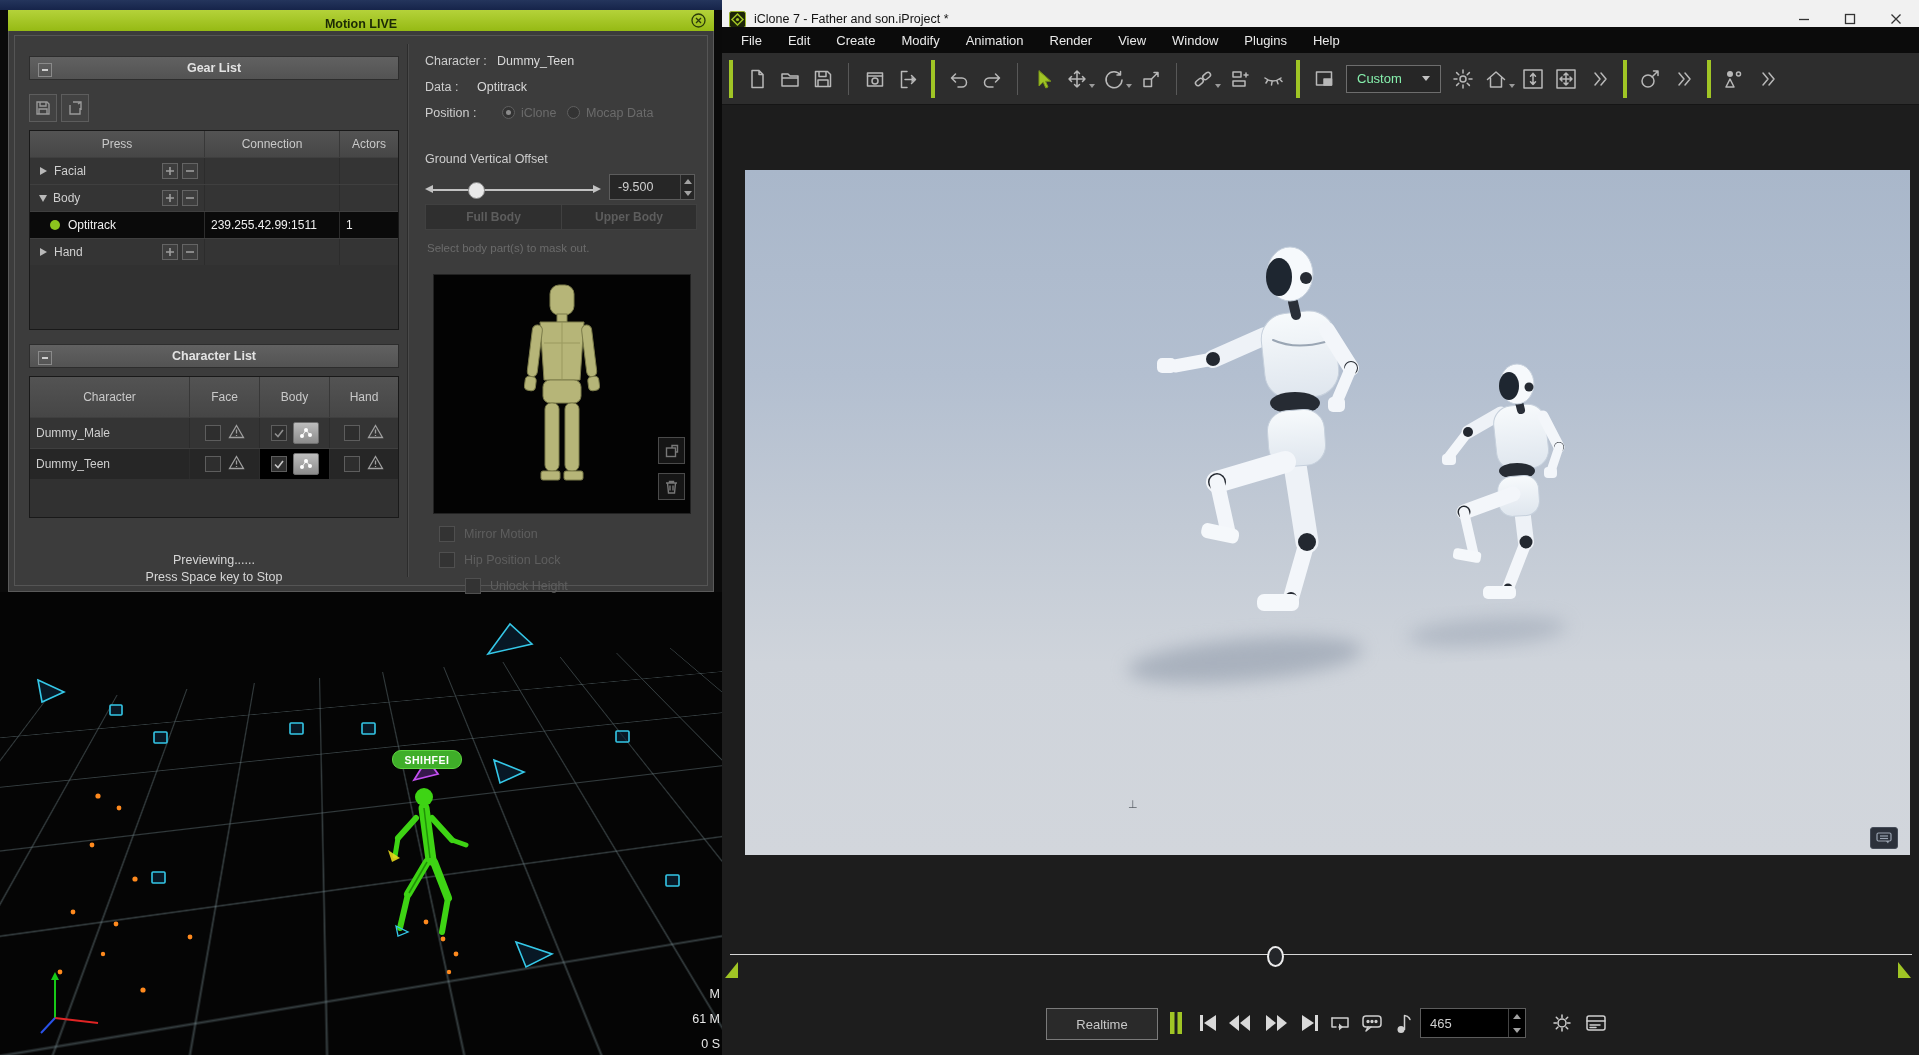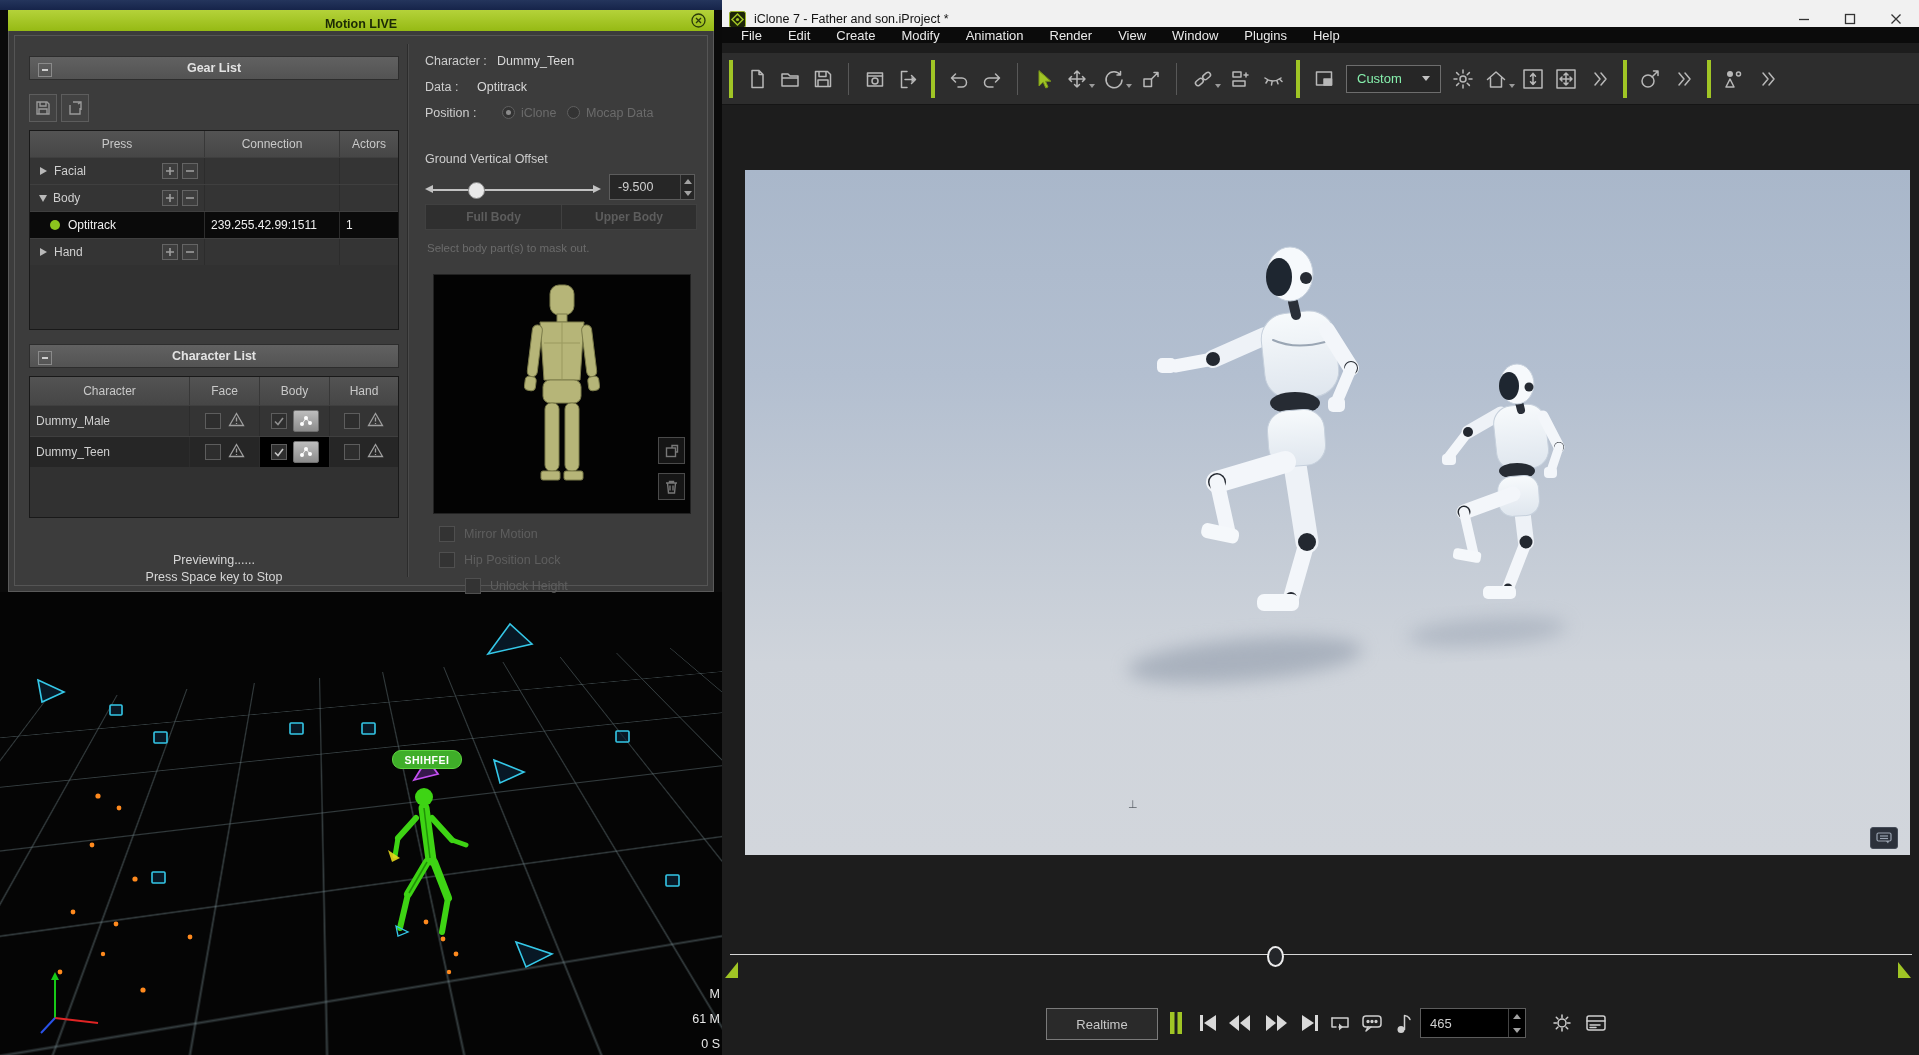--- a/index.html
+++ b/index.html
@@ -76,21 +76,21 @@
   .mask-btn svg{stroke:#787878;fill:none;stroke-width:1.4}
   .chk-row{position:absolute;display:flex;align-items:center;gap:9px;color:#5e5e5e;font-size:12.5px}
   .chk{width:14px;height:14px;border:1px solid #4f4f4f;background:#333}
 
   
   #ic-window{left:722px;top:0;width:1197px;height:1055px;background:#1d1d1d;position:absolute;overflow:hidden}
   #ic-titlebar{position:absolute;left:0;top:0;right:0;height:38px;background:#f1f1f1;display:flex;align-items:center}
   #ic-title{color:#141414;font-size:12.5px;margin-left:8px}
   .win-btn{width:46px;height:27px;display:flex;align-items:center;justify-content:center}
   .win-btn svg{stroke:#333;stroke-width:1.3;fill:none}
-  #ic-menubar{position:absolute;left:0;top:27px;right:0;height:16px;background:#0b0b0b;display:flex;align-items:center;padding-left:6px}
+  #ic-menubar{position:absolute;left:0;top:27px;right:0;height:26px;background:#0b0b0b;display:flex;align-items:center;padding-left:6px}
   .menu-item{color:#eaeaea;font-size:13px;padding:0 13px;height:100%;display:flex;align-items:center;cursor:default}
   #ic-toolbar{position:absolute;left:0;top:53px;right:0;height:51px;background:#2d2d2d;border-bottom:1px solid #151515;display:flex;align-items:center}
   .sepg{width:4px;height:38px;background:#a0c525;margin:0 7px;flex:0 0 auto}
   .sepl{width:1px;height:32px;background:#585858;margin:0 9px;flex:0 0 auto}
   .ti{width:33px;height:36px;display:flex;align-items:center;justify-content:center;flex:0 0 auto}
   .ti svg{stroke:#b8b8b8;fill:none;stroke-width:1.5;stroke-linecap:round;stroke-linejoin:round}
   .caret{width:0;height:0;border-top:4px solid #9a9a9a;border-left:3.5px solid transparent;border-right:3.5px solid transparent;margin:14px 2px 0 -4px;flex:0 0 auto}
   #camera-preset{height:26px;border:1px solid #6d6d6d;background:#262626;display:flex;align-items:center;gap:20px;padding:0 10px;margin:0 6px;flex:0 0 auto}
   #camera-preset .txt{color:#86efac;font-size:13px}
   #camera-preset .dd{width:0;height:0;border-top:5px solid #c2c2c2;border-left:4.5px solid transparent;border-right:4.5px solid transparent}
@@ -296,21 +296,21 @@
       </div>
 
       <div class="panel-hdr" style="left:14px;top:308px;width:370px">
         <span class="panel-min">
             <i></i>
           </span>
         <span class="t">Character List</span>
       </div>
 
       <div class="mlt" style="left:14px;top:340px;width:370px;height:142px">
-        <div class="mlt-head" style="height:28px">
+        <div class="mlt-head" style="height:40px">
           <div class="mlt-th" style="width:160px">Character</div>
           <div class="mlt-th" style="width:70px">Face</div>
           <div class="mlt-th" style="width:70px">Body</div>
           <div class="mlt-th" style="width:68px;border-right:none">Hand</div>
         </div>
         <div class="mlt-row" style="height:30px">
           <div class="mlt-td" style="width:160px">Dummy_Male</div>
           <div class="mlt-td" style="width:70px;justify-content:center;gap:7px">
             <span class="cb"></span>
             <span class="warn"><svg width="17" height="15">

